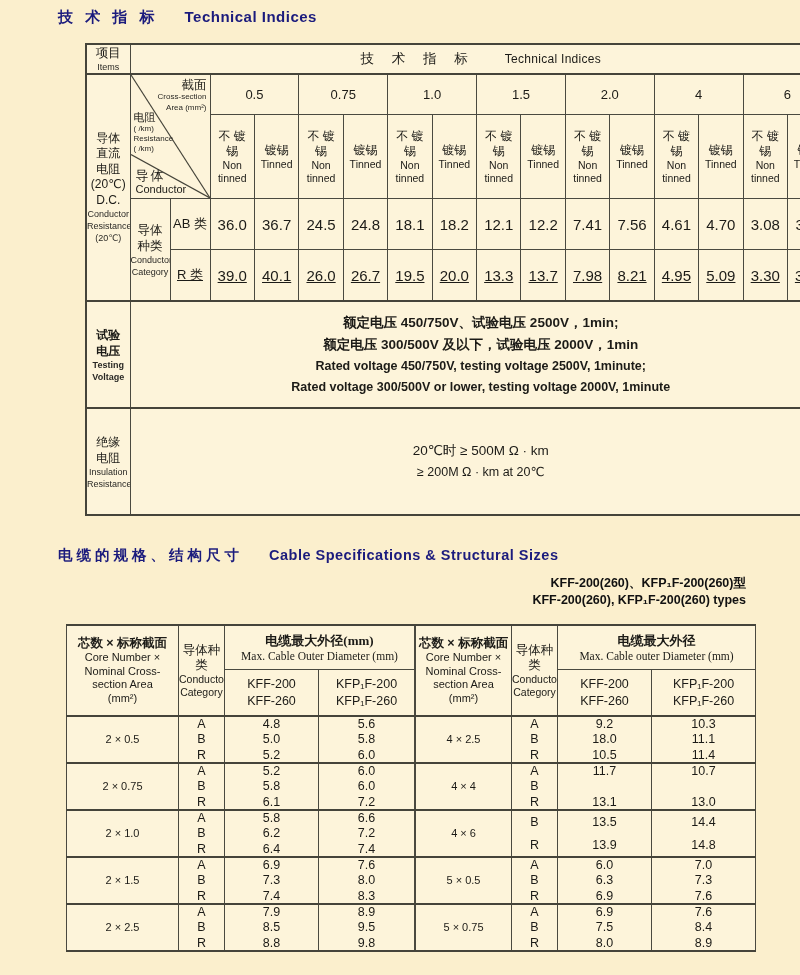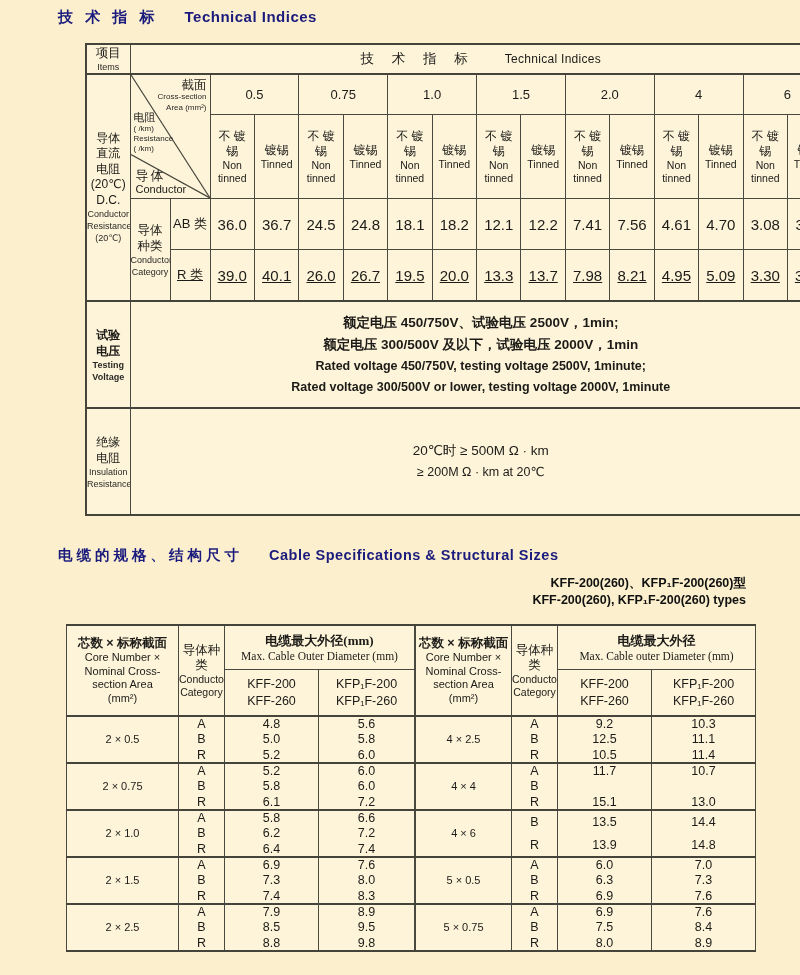--- a/index.html
+++ b/index.html
@@ -476,42 +476,42 @@
       </thead>
       <tbody id="spec-right-body">
           <tr class="gs" style="height: 15.6667px;">
             <td rowspan="3" class="size">4 × 2.5</td>
             <td class="cat">A</td>
             <td class="val">9.2</td>
             <td class="val">10.3</td>
           </tr>
           <tr style="height: 15.6667px;">
             <td class="cat">B</td>
-            <td class="val">12.5</td>
+            <td class="val">18.0</td>
             <td class="val">11.1</td>
           </tr>
           <tr style="height: 15.6667px;">
             <td class="cat">R</td>
             <td class="val">10.5</td>
             <td class="val">11.4</td>
           </tr>
           <tr class="gs" style="height: 15.6667px;">
             <td rowspan="3" class="size">4 × 4</td>
             <td class="cat">A</td>
             <td class="val">11.7</td>
             <td class="val">10.7</td>
           </tr>
           <tr style="height: 15.6667px;">
             <td class="cat">B</td>
             <td class="val"></td>
             <td class="val"></td>
           </tr>
           <tr style="height: 15.6667px;">
             <td class="cat">R</td>
-            <td class="val">15.1</td>
+            <td class="val">13.1</td>
             <td class="val">13.0</td>
           </tr>
           <tr class="gs" style="height: 23.5px;">
             <td rowspan="2" class="size">4 × 6</td>
             <td class="cat">B</td>
             <td class="val">13.5</td>
             <td class="val">14.4</td>
           </tr>
           <tr style="height: 23.5px;">
             <td class="cat">R</td>

